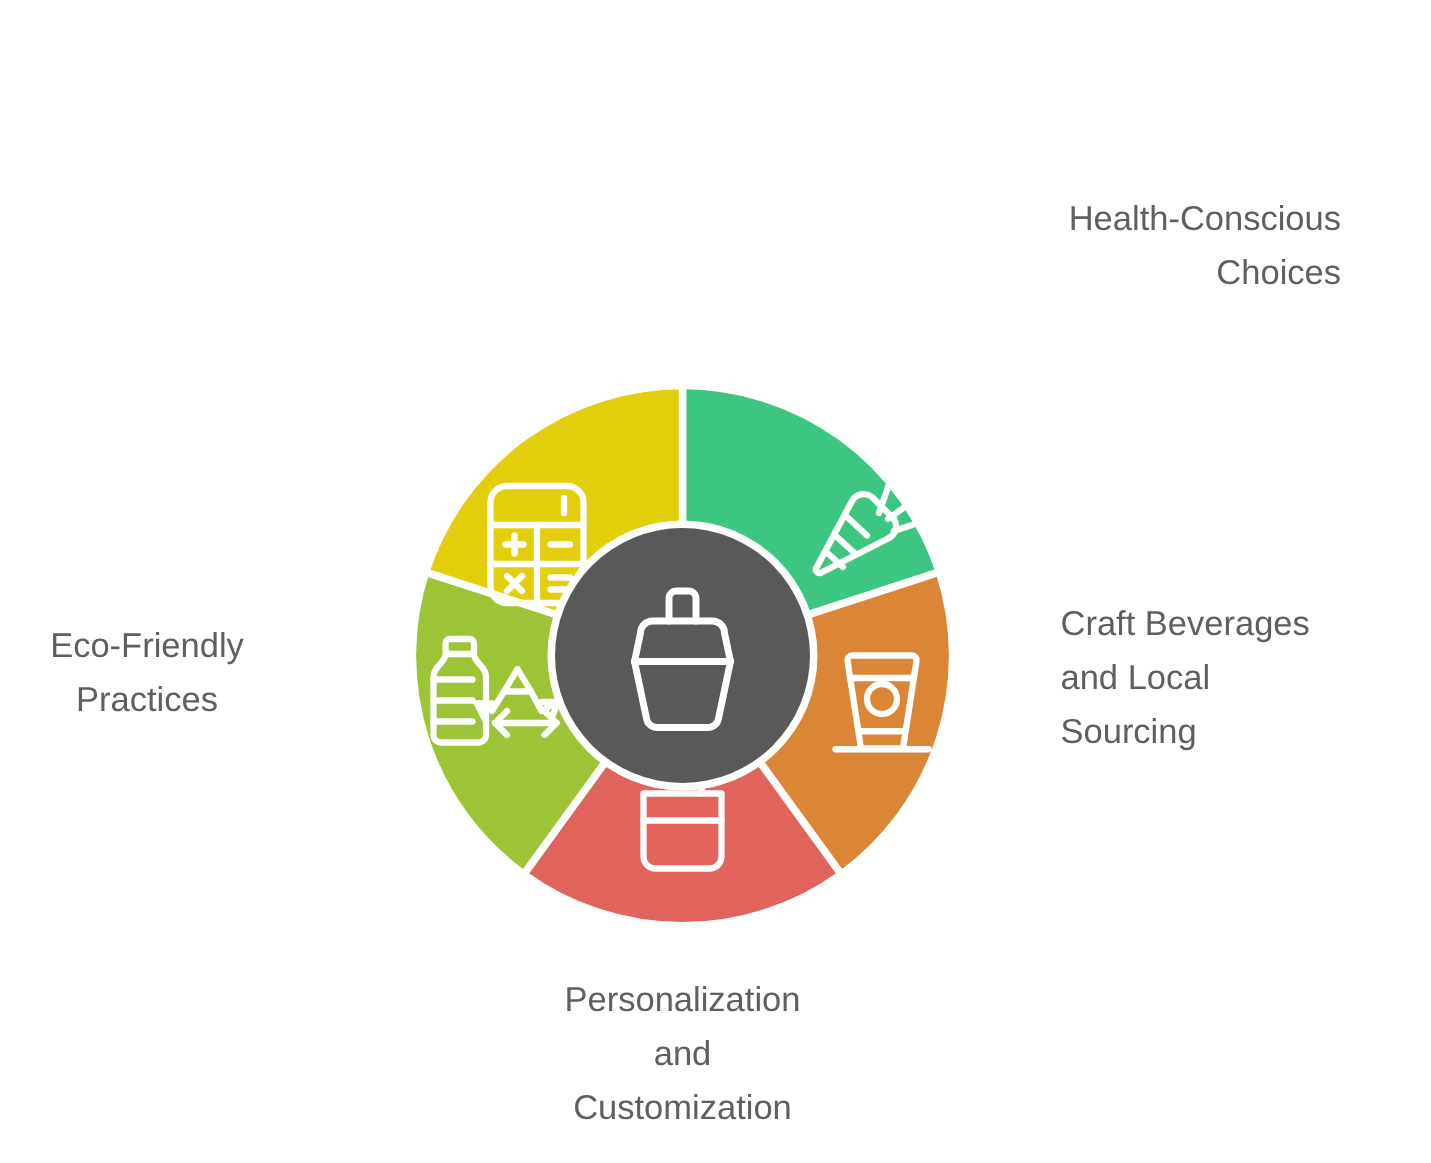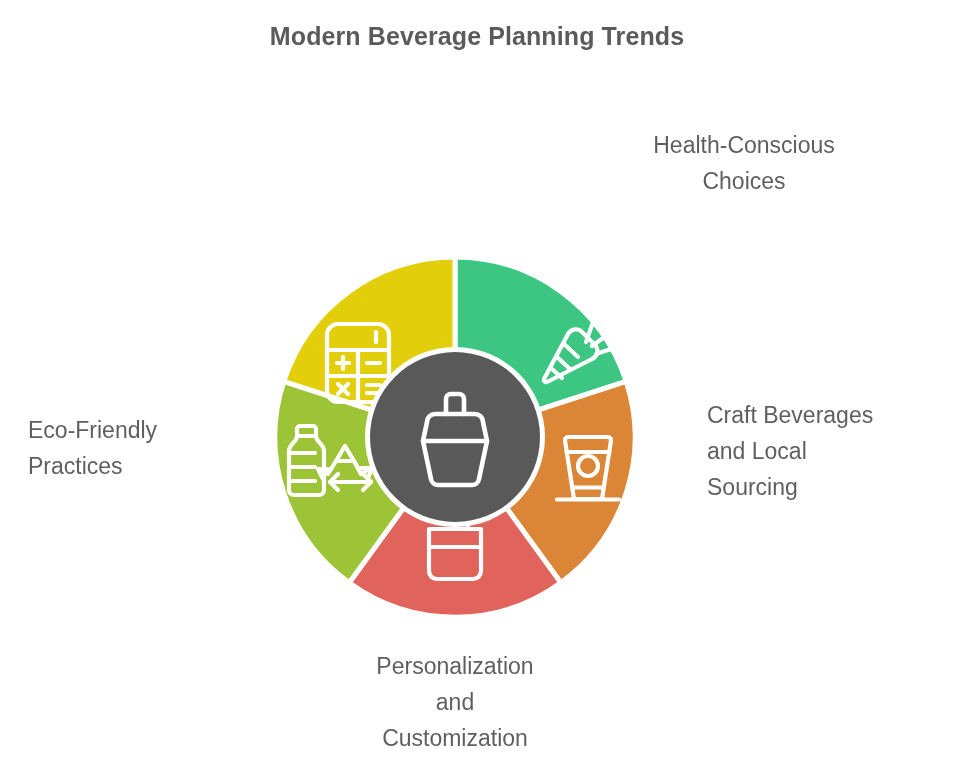--- a/index.html
+++ b/index.html
@@ -58,54 +58,52 @@
     font-size: 23px;
     line-height: 36px;
     color: #5f5f5f;
     white-space: pre-line;
   }
 
   .label-health {
     left: 594px;
     top: 127px;
     width: 300px;
-    text-align: center;
+    text-align: right;
   }
   .label-craft {
     left: 707px;
     top: 397px;
     width: 240px;
     text-align: left;
   }
   .label-personal {
     left: 312px;
     top: 648px;
     width: 286px;
     text-align: center;
   }
   .label-eco {
     left: 0px;
     top: 412px;
     width: 196px;
-    text-align: left;
-    margin-left: 28px;
+    text-align: center;
   }
   .label-budget {
     left: 20px;
     top: 127px;
     width: 286px;
     text-align: right;
   }
 </style>
 </head>
 <body>
 
 <div id="infographic-root">
 
-  <div class="chart-title">Modern Beverage Planning Trends</div>
 
   <div class="wheel-wrap">
     <svg class="wheel-svg" viewBox="0 0 400 400" xmlns="http://www.w3.org/2000/svg">
 
       <g>
         <path d="M200,200 L200,20 A180,180 0 0,1 371.21,144.41 Z" fill="#3DC681" stroke="#ffffff" stroke-width="5" stroke-linejoin="round"></path>
 
         <g transform="translate(285,87)" fill="none" stroke="#ffffff" stroke-width="4.2" stroke-linecap="round" stroke-linejoin="round">
           <path d="M4,55 L28,10 A9,9 0 0,1 41,7 L56,22 A9,9 0 0,1 52,35 L7,58 A2.4,2.4 0 0,1 4,55 Z"></path>
           <path d="M24,20 L38,33"></path>

